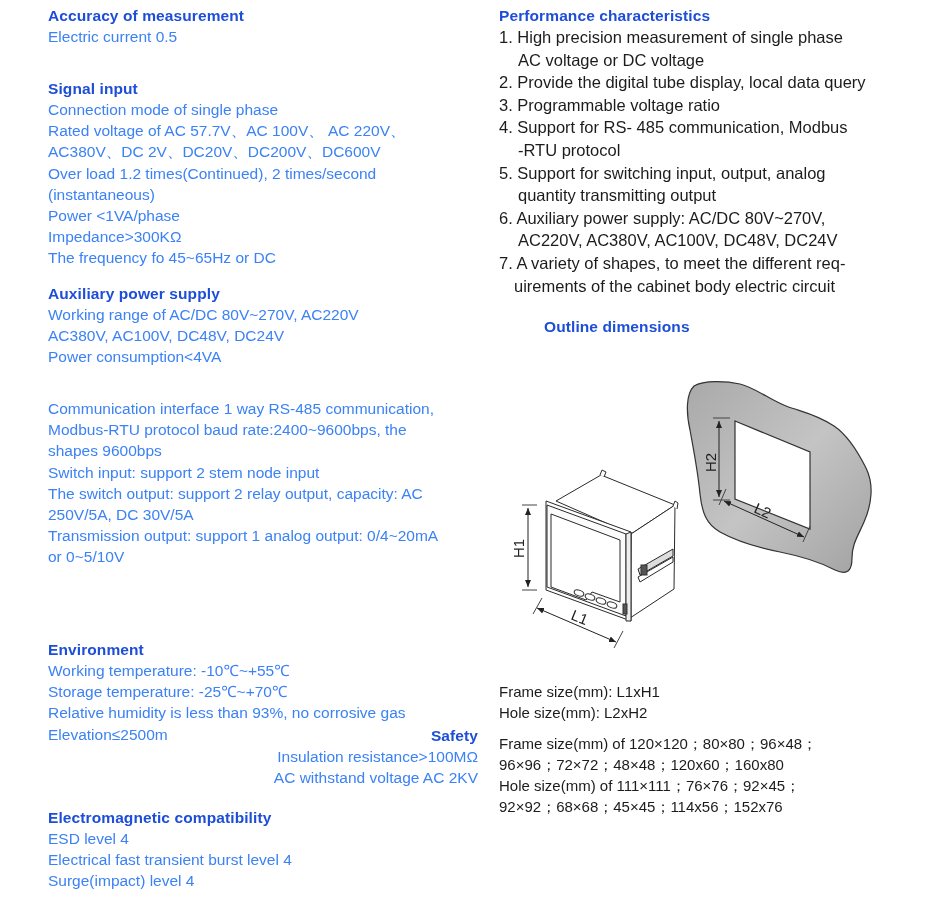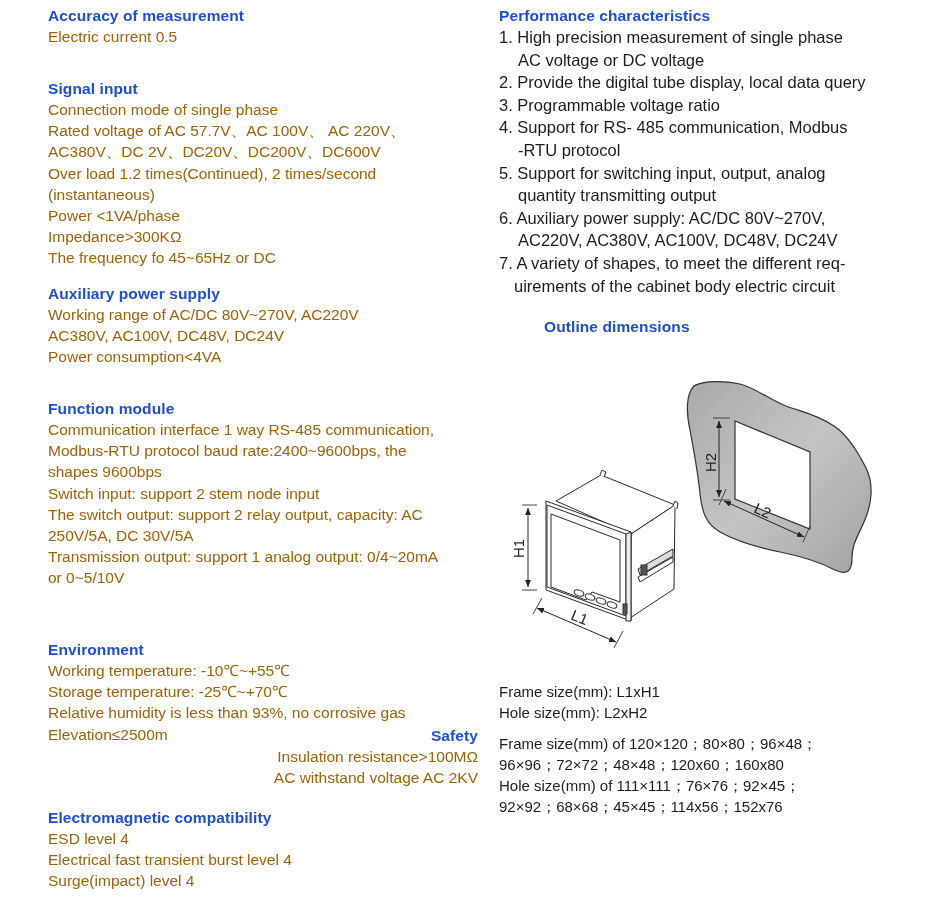--- a/index.html
+++ b/index.html
@@ -9,21 +9,21 @@
     }
     .col { position: absolute; top: 0; }
     .col-left { left: 48px; width: 430px; }
     .col-right { left: 499px; width: 420px; }
     .section { position: absolute; left: 0; width: 100%; }
     .heading {
       font-weight: bold; font-size: 15.5px; line-height: 21px; color: #1d4ed8;
       letter-spacing: 0.1px;
     }
     .line {
-      font-size: 15.5px; line-height: 21.2px; color: #a16207; white-space: nowrap;
+      font-size: 15.5px; line-height: 21.2px; color: #3b82f6; white-space: nowrap;
     }
     .perf-item { font-size: 16.5px; line-height: 22.6px; white-space: nowrap; }
     .perf-cont { padding-left: 19px; }
     .perf-cont-7 { padding-left: 15px; }
     .small { font-size: 15px; line-height: 21px; white-space: nowrap; }
     .diagram { position: absolute; left: 490px; top: 372px; width: 420px; height: 290px; }
     .diagram svg { display: block; }
     .lbl { font-family: "Liberation Sans", sans-serif; font-size: 15px; fill: #222; }
   </style>
 </head>
@@ -49,21 +49,20 @@
   </div>
 
   <div class="section" style="top:283px;">
     <div class="heading">Auxiliary power supply</div>
     <div class="line">Working range of AC/DC 80V~270V, AC220V</div>
     <div class="line">AC380V, AC100V, DC48V, DC24V</div>
     <div class="line">Power consumption&lt;4VA</div>
   </div>
 
   <div class="section" style="top:398px;">
-    <div class="heading">Function module</div>
     <div class="line">Communication interface 1 way RS-485 communication,</div>
     <div class="line">Modbus-RTU protocol baud rate:2400~9600bps, the</div>
     <div class="line">shapes 9600bps</div>
     <div class="line">Switch input: support 2 stem node input</div>
     <div class="line">The switch output: support 2 relay output, capacity: AC</div>
     <div class="line">250V/5A, DC 30V/5A</div>
     <div class="line">Transmission output: support 1 analog output: 0/4~20mA</div>
     <div class="line">or 0~5/10V</div>
   </div>
 

